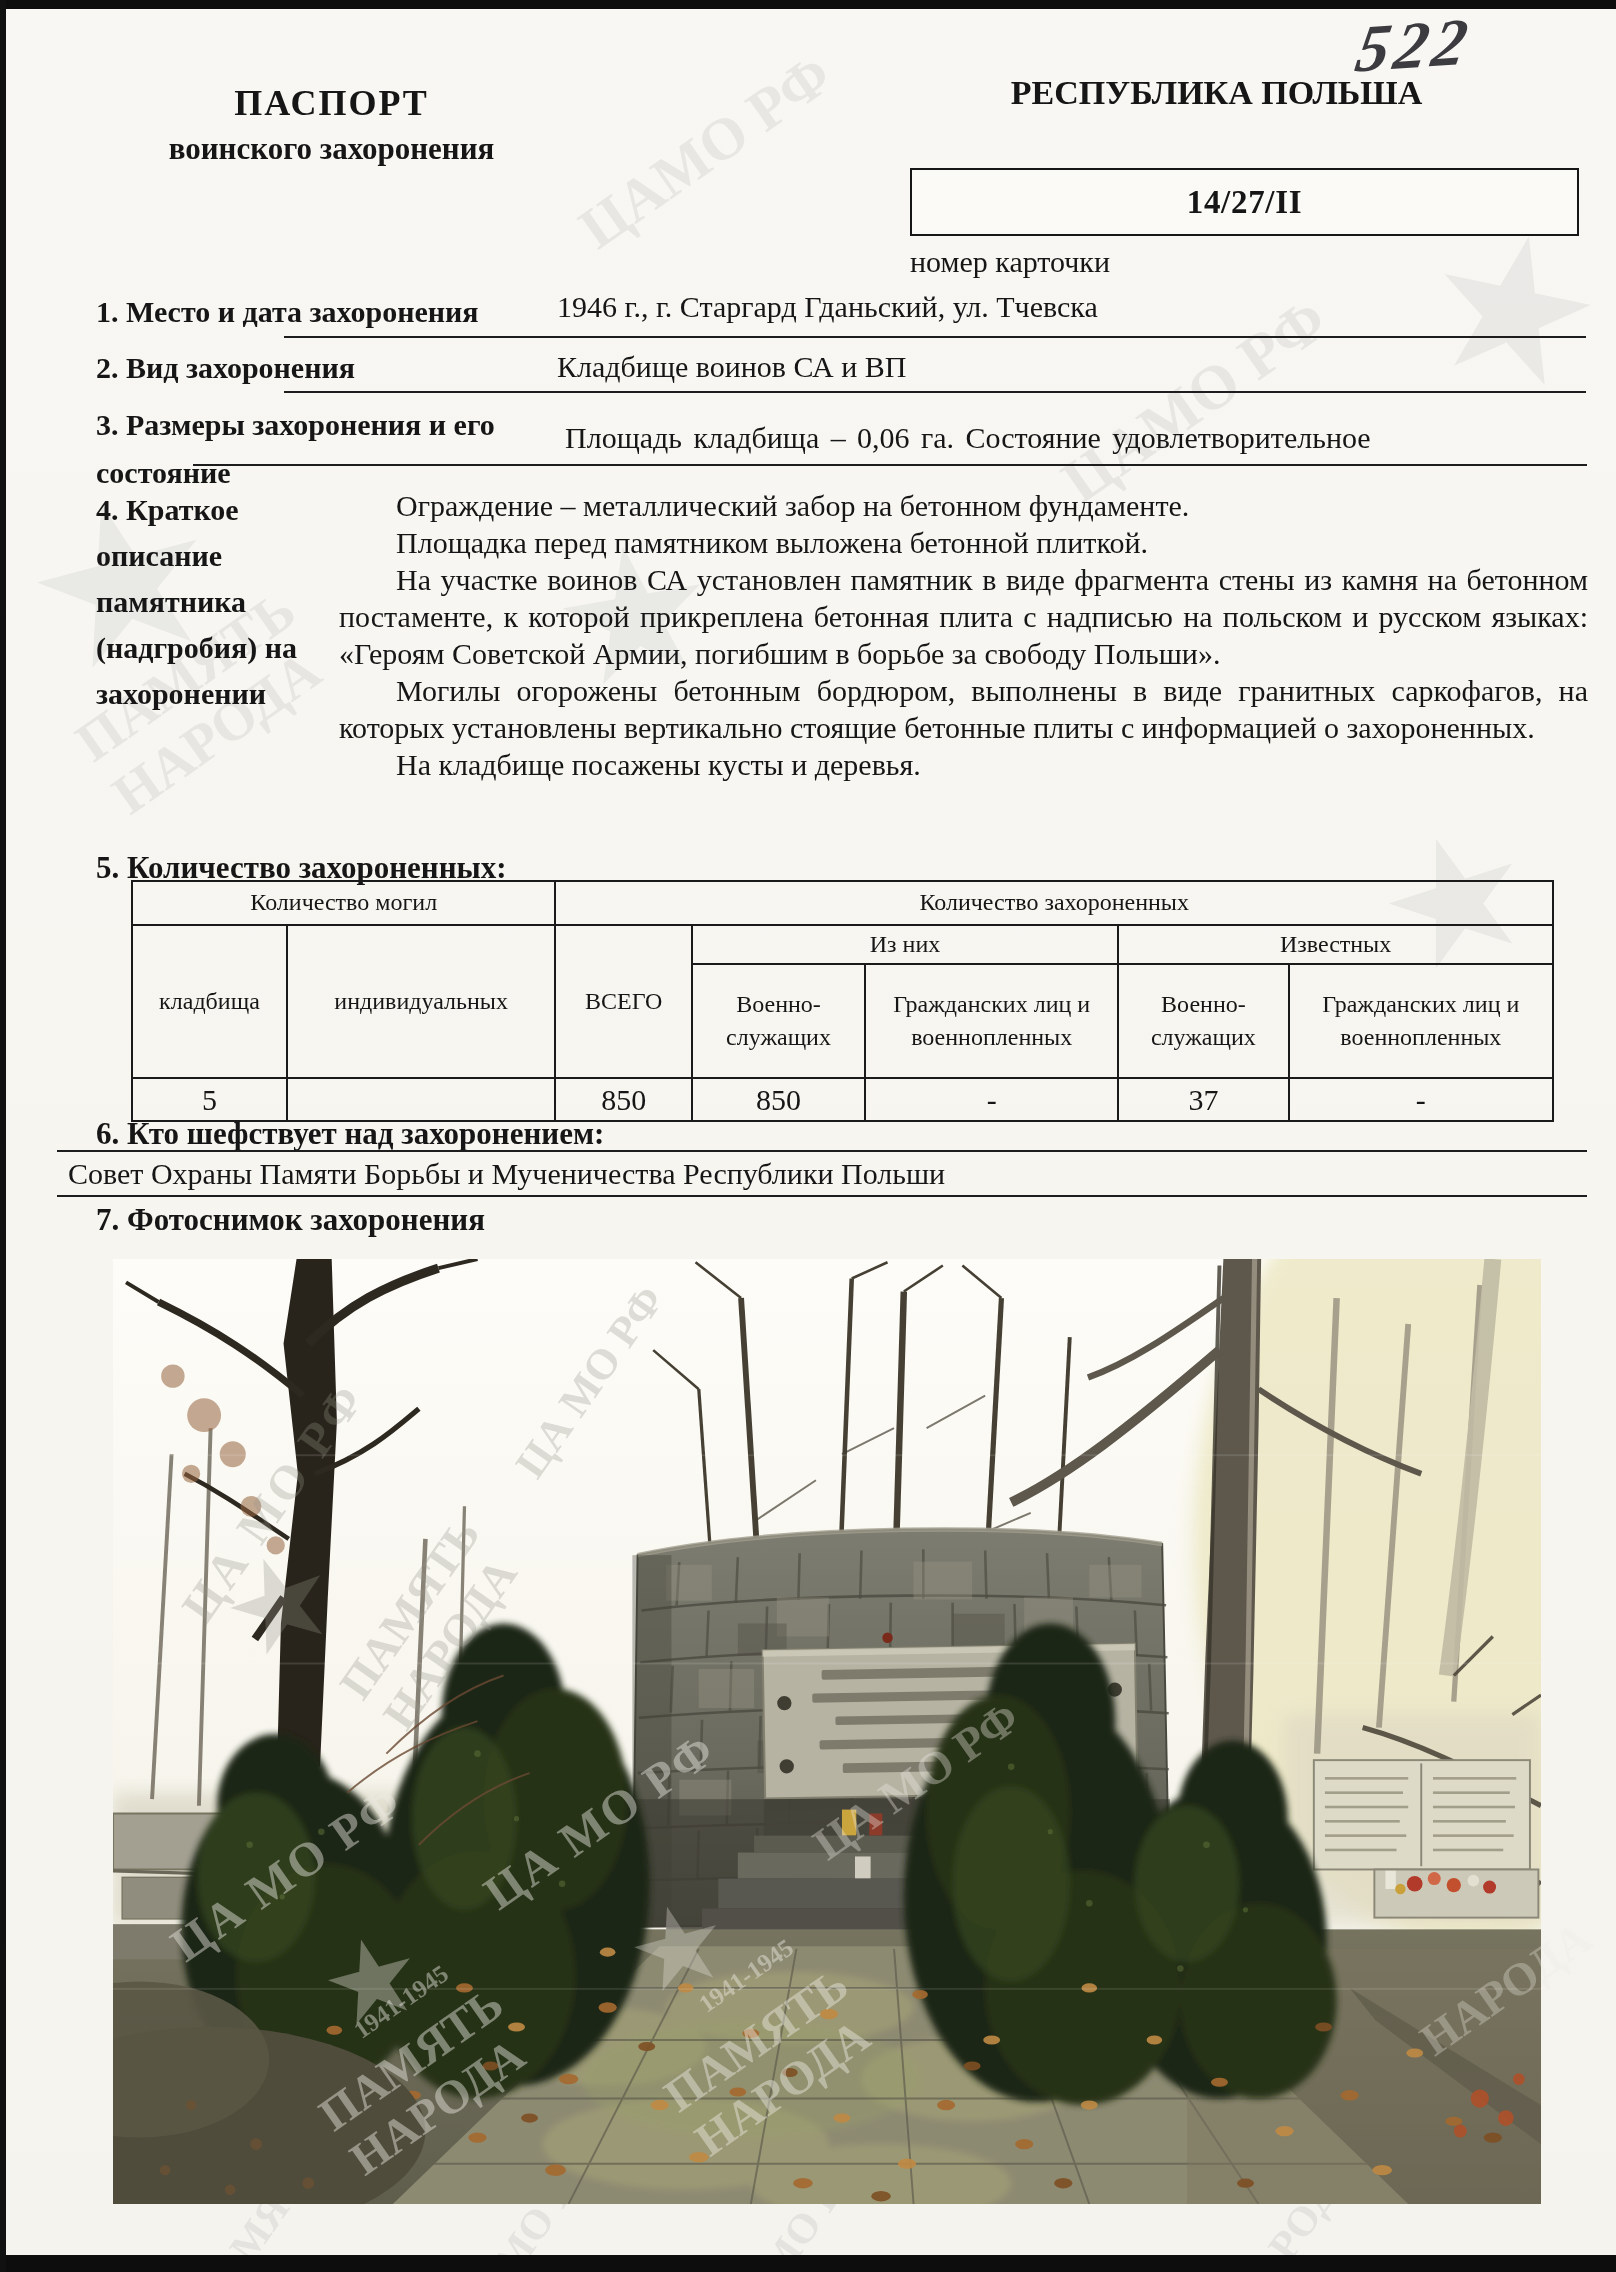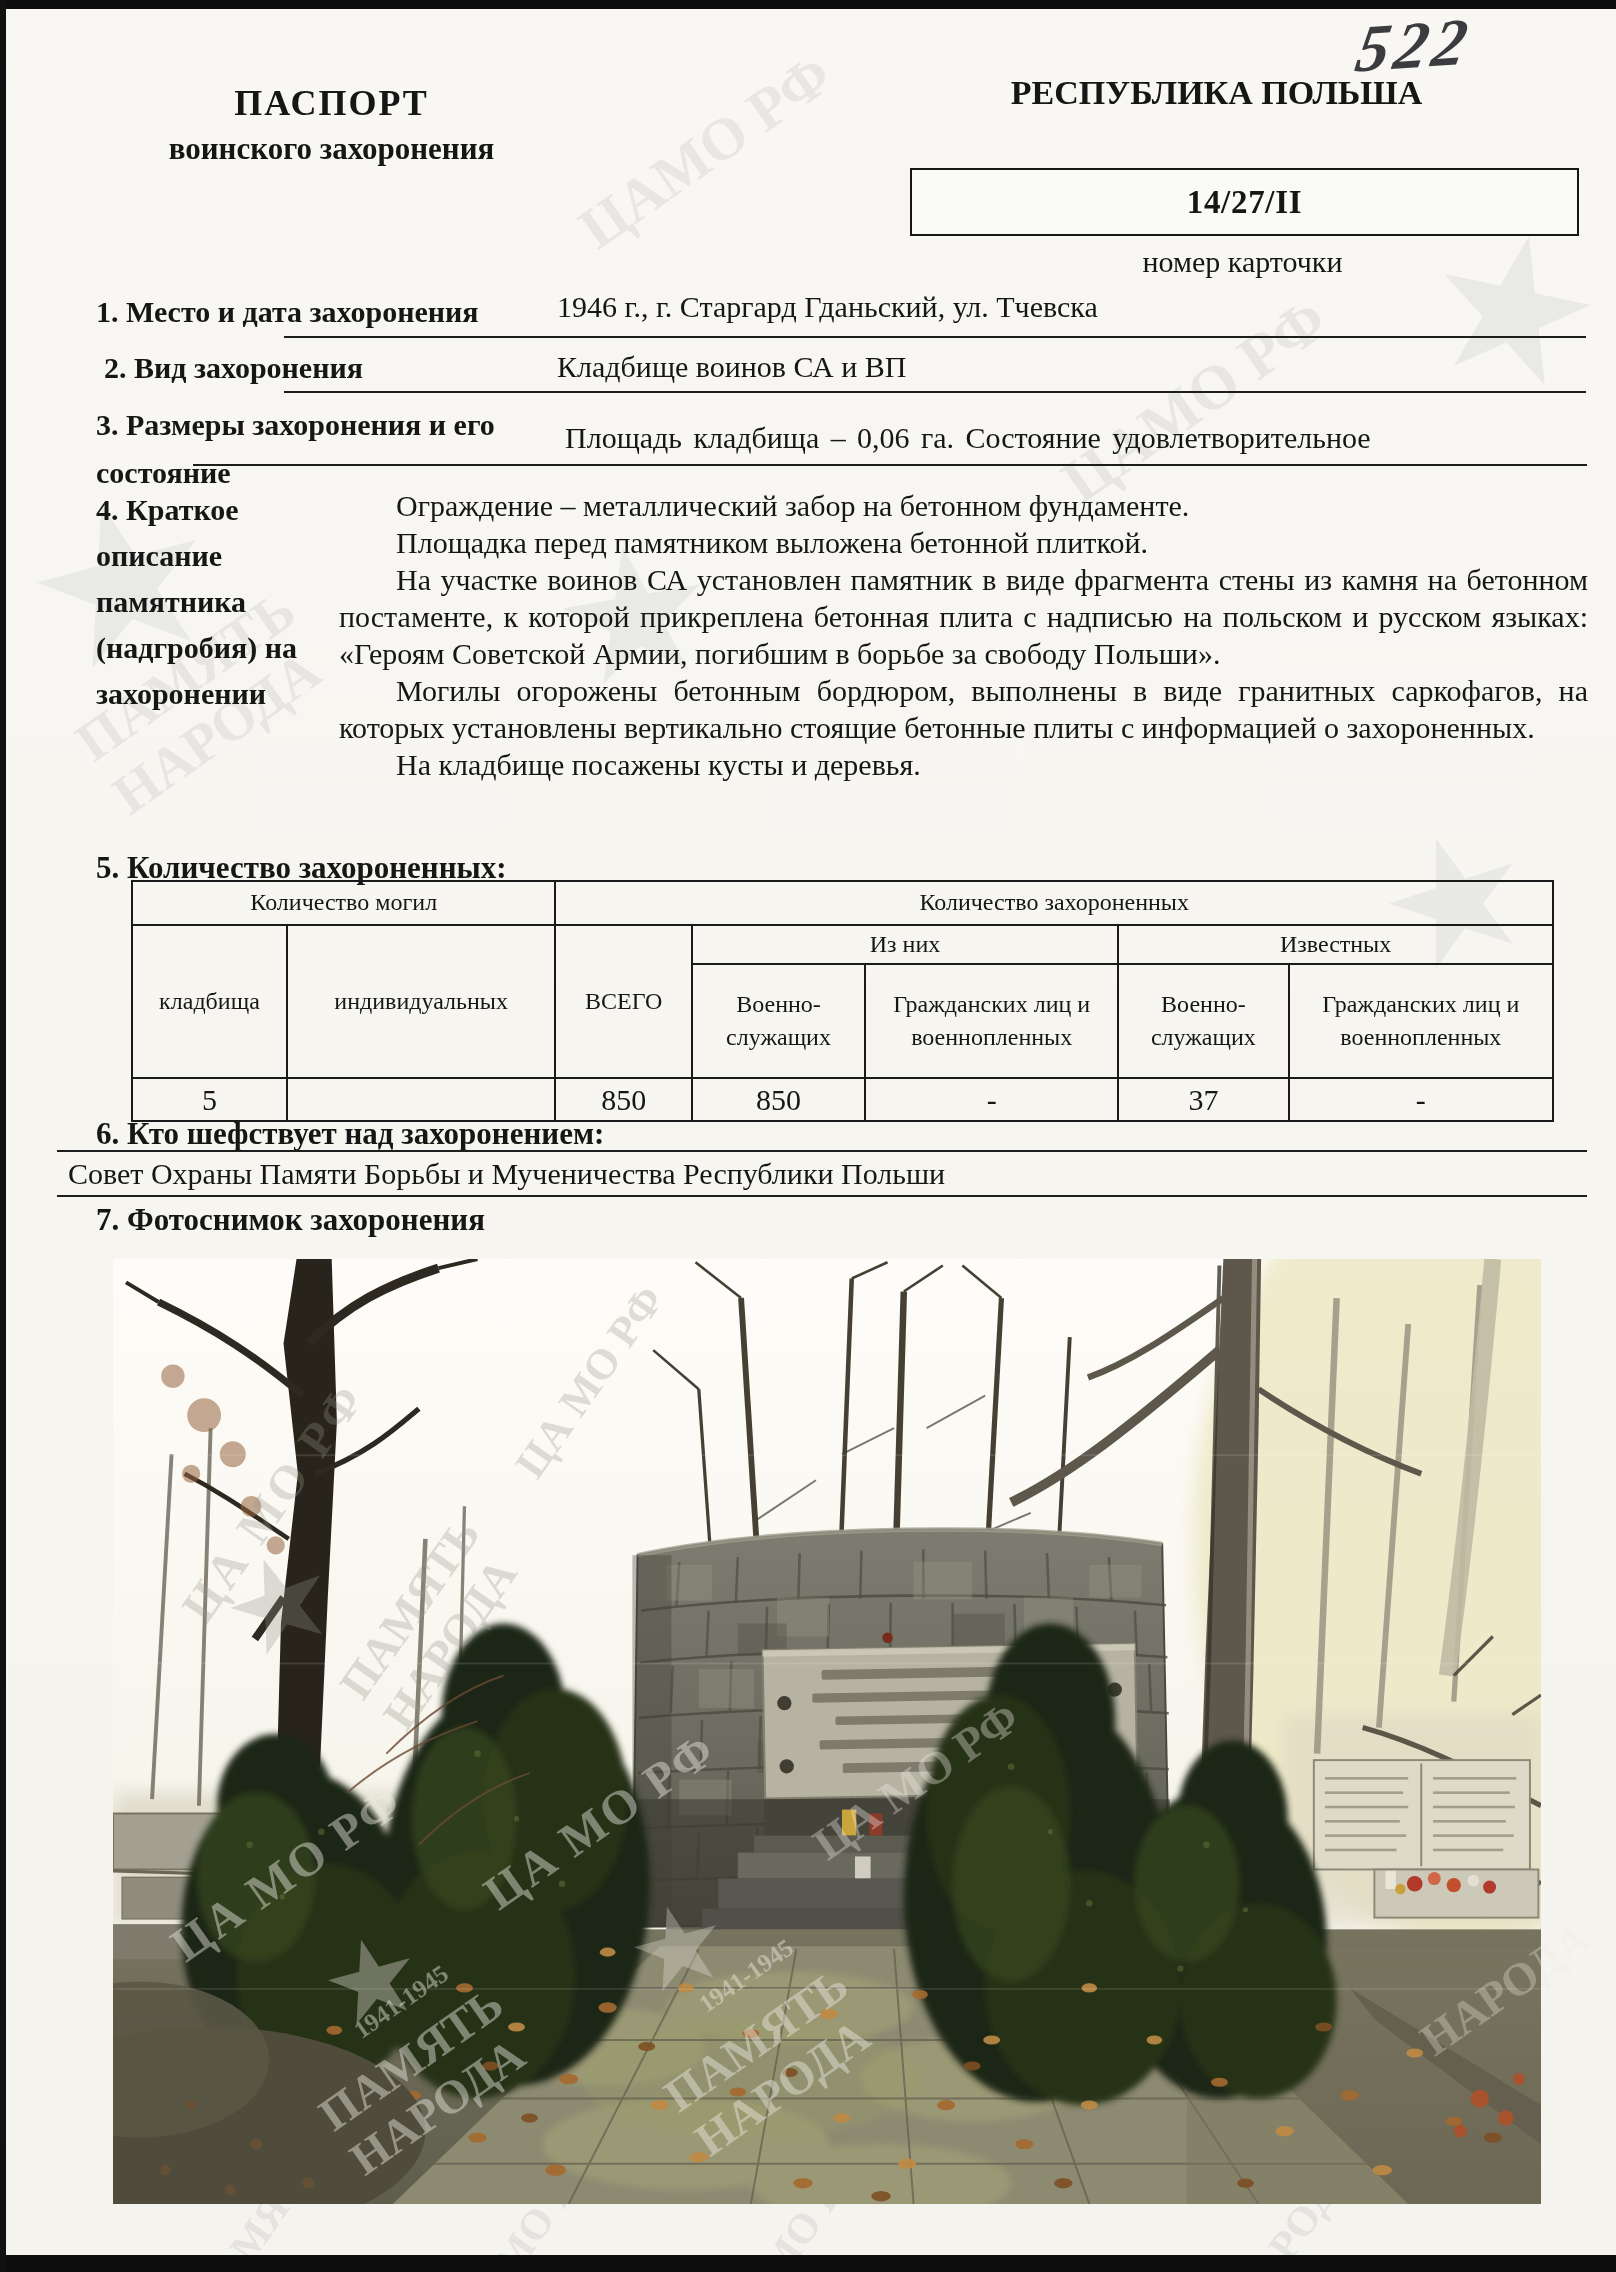--- a/index.html
+++ b/index.html
@@ -24,27 +24,27 @@
     left:1357px; top:3.9px; width:208px; font-size:66px; font-style:italic;
     font-weight:bold; color:#3b3b40; transform:rotate(-4deg) skewX(-14deg);
     letter-spacing:5.2px;
   }
   .card-box {
     left:910px; top:168px; width:665px; height:64px;
     border:2.6px solid #161616; display:flex; align-items:center; justify-content:center;
     font-size:33px; font-weight:bold; letter-spacing:0.7px;
     background:rgba(255,255,255,.35);
   }
-  .card-caption { left:910px; top:245px; width:665px; text-align:center; font-size:30px; }
+  .card-caption { left:910px; top:245px; width:665px; font-size:30px; }
   
   .flabel { font-size:30px; font-weight:bold; line-height:46px; }
   .fvalue { font-size:30px; }
   .f1-label { left:96px; top:289px; }
   .f1-value { left:557px; top:290px; }
-  .f2-label { left:104px; top:345px; }
+  .f2-label { left:96px; top:345px; }
   .f2-value { left:557px; top:350px; }
   .f3-label { left:96px; top:401px; width:417px; line-height:48px; }
   .f3-value { left:557px; top:421px; word-spacing:3.9px;margin-left:8px; }
   .f4-label { left:96px; top:487px; width:234px; line-height:46px; }
   .rule { height:2px; background:#1d1d1d; }
   .rule-1 { left:284px; top:336px; width:1302px; }
   .rule-2 { left:284px; top:391px; width:1302px; }
   .rule-3 { left:193px; top:464px; width:1394px; }
   .rule-6a { left:57px; top:1150px; width:1530px; }
   .rule-6b { left:57px; top:1195px; width:1530px; }

